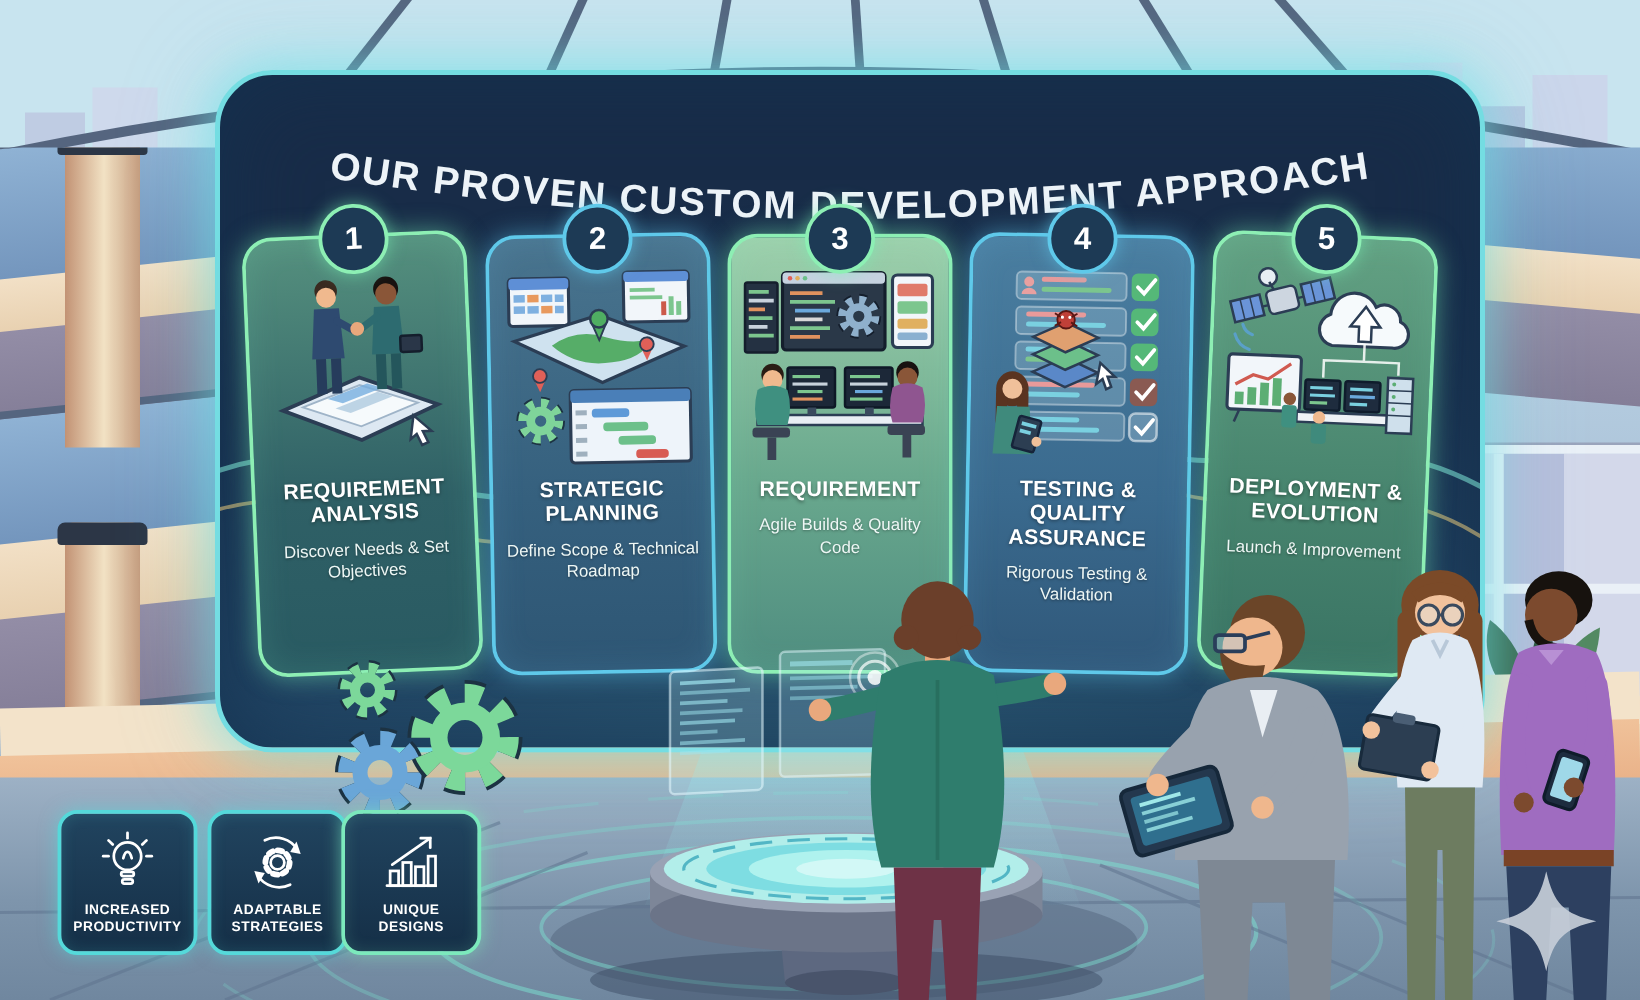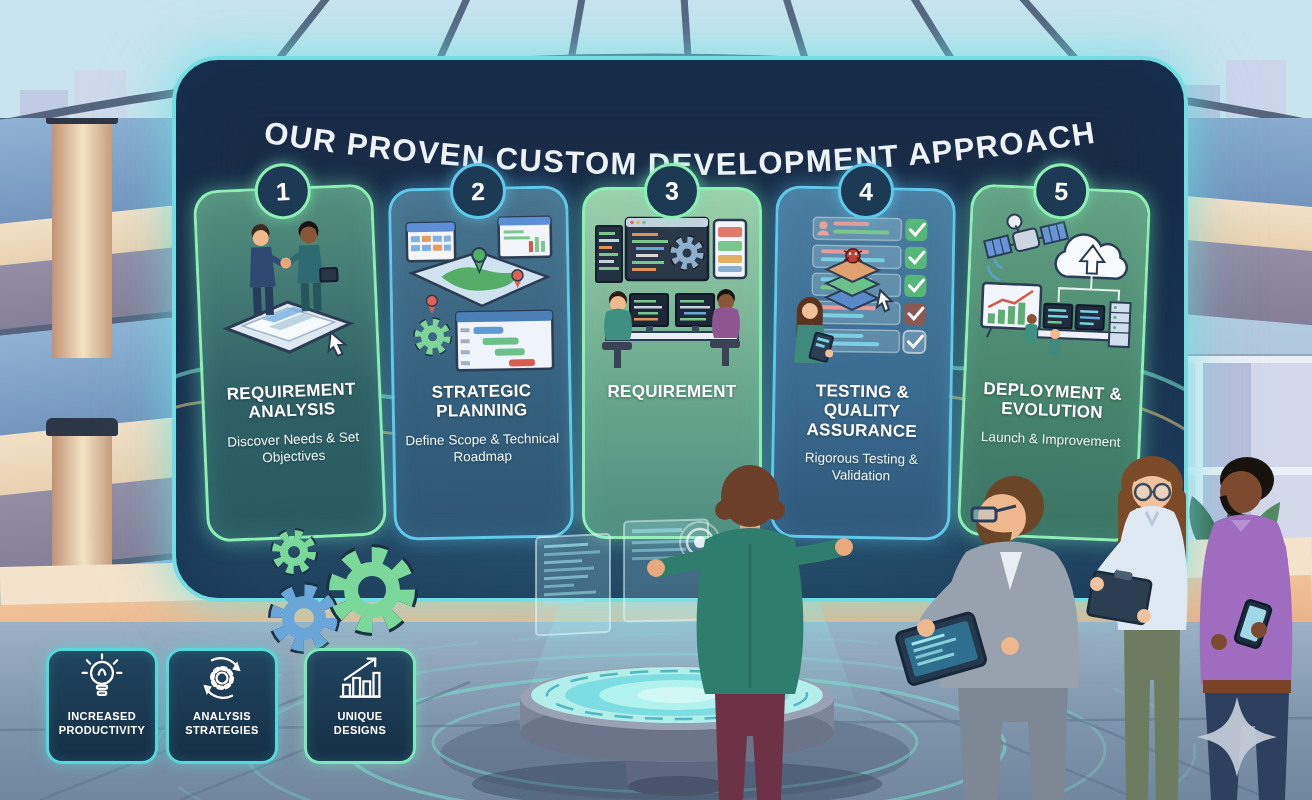--- a/index.html
+++ b/index.html
@@ -51,21 +51,21 @@
   .green .card-num{border:3px solid #8defb4;box-shadow:0 0 14px rgba(120,240,180,.6);}
   .blue  .card-num{border:3px solid #5fc9ea;box-shadow:0 0 14px rgba(95,200,235,.6);}
   .card-illo{width:156px;height:168px;margin-top:10px;flex:none;}
   .card-title{color:#fff;font-weight:bold;font-size:17px;line-height:1.14;text-align:center;margin-top:6px;
               letter-spacing:.3px;text-shadow:0 1px 3px rgba(0,0,0,.4);}
   .card-sub{color:#eef7f5;font-size:13.5px;line-height:1.28;text-align:center;margin-top:10px;
             text-shadow:0 1px 2px rgba(0,0,0,.35);}
   
   .badge{position:absolute;top:648px;width:112px;height:116px;border-radius:16px;box-sizing:border-box;
          background:linear-gradient(180deg,#21445f,#152f47);display:flex;flex-direction:column;
-         align-items:center;gap:5px;}
+         align-items:center;justify-content:center;gap:5px;}
   .badge.cyan{border:3px solid #55d9da;box-shadow:0 0 14px rgba(85,217,218,.55),inset 0 0 12px rgba(85,217,218,.18);}
   .badge.mint{border:3px solid #7ce9bc;box-shadow:0 0 14px rgba(124,233,188,.55),inset 0 0 12px rgba(124,233,188,.18);}
   .badge-label{color:#fff;font-weight:bold;font-size:11px;letter-spacing:.4px;line-height:1.25;
                text-align:center;padding:0 6px;}
 </style>
 </head>
 <body>
 
 <div class="abs sky"></div>
 
@@ -324,20 +324,21 @@
       </g>
       <g>
         <circle cx="132" cy="90" r="9" fill="#181210"></circle>
           <circle cx="132" cy="94" r="8" fill="#8a5638"></circle>
         <path d="M120,102 q-4,16 0,28 L144,130 q4,-14 0,-28 q-12,-7 -24,0Z" fill="#8f5590"></path>
         <rect x="116" y="132" width="30" height="8" rx="3" fill="#3a4354"></rect>
           <rect x="128" y="140" width="7" height="18" fill="#3a4354"></rect>
       </g>
     </svg>
     <div class="card-title">REQUIREMENT</div>
+    <div class="card-sub">Agile Builds &amp; Quality Code</div>
   </div>
 
   <div class="card blue card4">
     <div class="card-num">
         <span>4</span>
       </div>
     <svg class="card-illo" viewBox="0 0 156 168">
       <g>
         <g>
           <rect x="26" y="10" width="88" height="22" rx="4" fill="rgba(210,235,248,.22)" stroke="rgba(255,255,255,.38)" stroke-width="1.5"></rect>
@@ -633,24 +634,24 @@
 
 <div class="badge cyan" style="left:166px">
   <svg width="54" height="54" viewBox="0 0 64 64" fill="none" stroke="#ffffff" stroke-width="2.6" stroke-linecap="round">
     <circle cx="32" cy="32" r="6.5"></circle>
     <circle cx="32" cy="32" r="11.5" stroke-width="5.5" stroke-dasharray="4.2 4.8"></circle>
     <path d="M20,11 A24,24 0 0 1 51,20"></path>
     <polygon points="50,12 54,24 44,22" fill="#ffffff" stroke="none"></polygon>
     <path d="M44,53 A24,24 0 0 1 13,44"></path>
     <polygon points="14,52 10,40 20,42" fill="#ffffff" stroke="none"></polygon>
   </svg>
-  <div class="badge-label">ANALYSIS STRATEGIES</div>
+  <div class="badge-label">ADAPTABLE STRATEGIES</div>
 </div>
 
-<div class="badge mint" style="left:304px">
+<div class="badge mint" style="left:273px">
   <svg width="54" height="54" viewBox="0 0 64 64" fill="none" stroke="#ffffff" stroke-width="2.6" stroke-linecap="round">
     <line x1="9" y1="54" x2="55" y2="54"></line>
     <rect x="12" y="40" width="8" height="14"></rect>
     <rect x="24" y="32" width="8" height="22"></rect>
     <rect x="36" y="36" width="8" height="18"></rect>
     <rect x="48" y="26" width="7" height="28"></rect>
     <path d="M14,34 L50,9"></path>
     <polyline points="41,9 50,9 50,18"></polyline>
   </svg>
   <div class="badge-label">UNIQUE DESIGNS</div>

